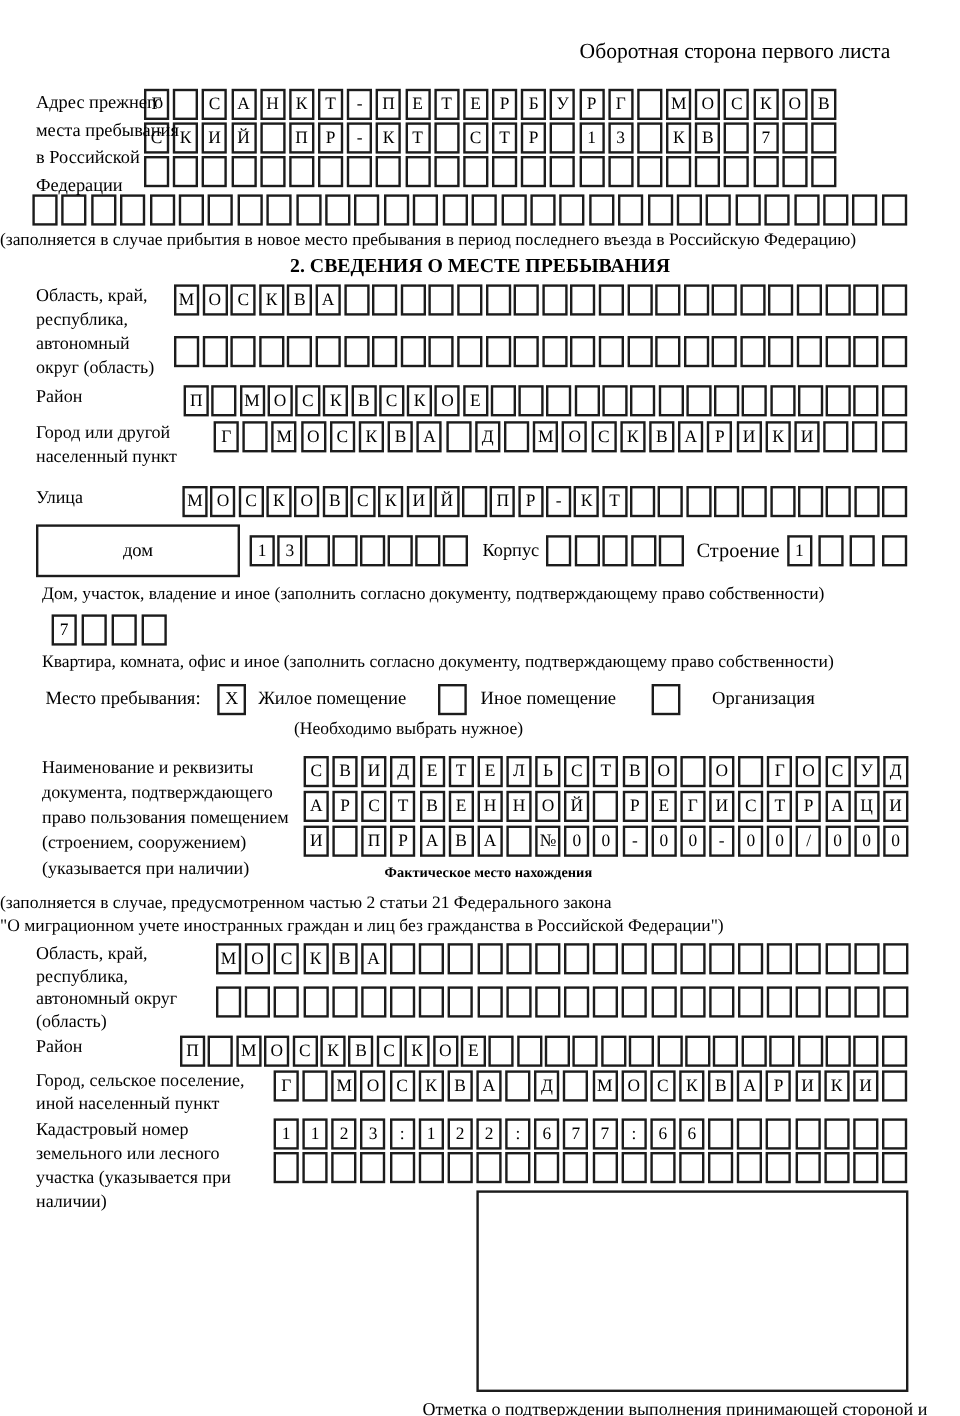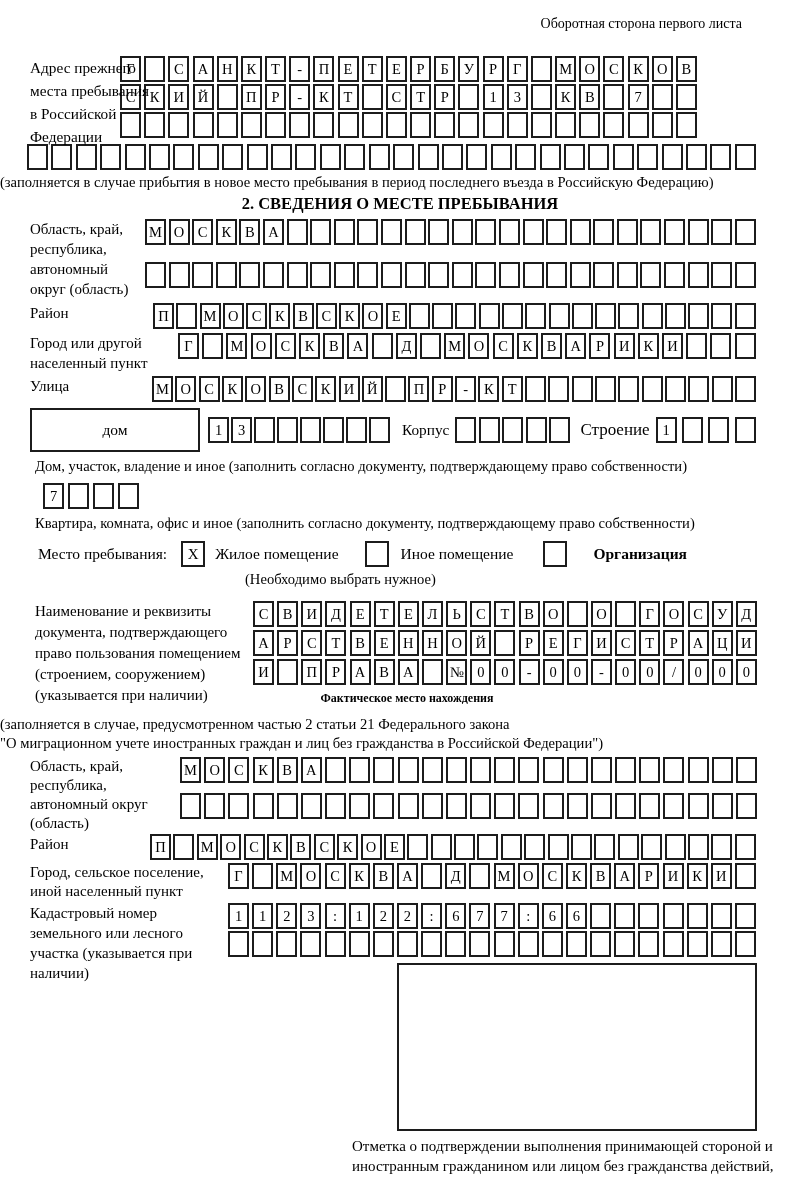--- a/index.html
+++ b/index.html
@@ -14,21 +14,21 @@
     width:21px; height:26px; border:2px solid #1c1c1c; background:#fff;
     display:flex; align-items:center; justify-content:center;
     font-size:14.5px; line-height:1; font-family:"Liberation Serif", serif;
   }
   .col { display:flex; flex-direction:column; }
   .frow { position:relative; }
   .lbl { position:absolute; top:0; font-size:15px; line-height:20px; }
   .cap { font-size:14.6px; line-height:19px; }
   .cap-c { }
   .sect-title { text-align:center; font-weight:bold; font-size:16.5px; line-height:22px; }
-  .note-r { text-align:right; padding:14px 58px 0 0; font-size:14px; line-height:20px; }
+  .note-r { text-align:right; padding:32px 58px 0 0; font-size:18px; line-height:20px; }
   .wbox {
     height:44px; border:2px solid #1c1c1c; display:flex; align-items:center; justify-content:center;
     font-size:15.5px;
   }
   .chk {
     width:24px; height:26px; border:2px solid #1c1c1c; display:flex; align-items:center; justify-content:center;
     font-size:15px;
   }
   .inl { display:flex; align-items:center; }
   .stamp-box { width:360px; height:168px; border:2px solid #1c1c1c; margin:0 auto; }
@@ -274,21 +274,21 @@
       <span class="cell">Р</span>
       <span class="cell">И</span>
       <span class="cell">К</span>
       <span class="cell">И</span>
       <span class="cell"></span>
       <span class="cell"></span>
       <span class="cell"></span>
     </div>
 </div>
 
-<div class="frow" style="margin-top:3px; padding-left:152px; min-height:26px;">
+<div class="frow" style="margin-top:14px; padding-left:152px; min-height:26px;">
   <div class="lbl" style="left:30px; width:110px;">Улица</div>
   <div class="cr" style="width:604px;">
       <span class="cell">М</span>
       <span class="cell">О</span>
       <span class="cell">С</span>
       <span class="cell">К</span>
       <span class="cell">О</span>
       <span class="cell">В</span>
       <span class="cell">С</span>
       <span class="cell">К</span>
@@ -353,21 +353,21 @@
 </div>
 <div class="cap" style="margin:5px 0 0 35px;">Квартира, комната, офис и иное (заполнить согласно документу, подтверждающему право собственности)</div>
 
 <div class="inl" style="margin-top:8px; padding-left:38px;">
   <span style="font-size:15.5px;">Место пребывания:</span>
   <span class="chk" style="margin-left:14px;">X</span>
   <span style="margin-left:10px; font-size:15.5px;">Жилое помещение</span>
   <span class="chk" style="margin-left:26px;"></span>
   <span style="margin-left:12px; font-size:15.5px;">Иное помещение</span>
   <span class="chk" style="margin-left:30px;"></span>
-  <span style="margin-left:26px; font-size:15.5px;font-weight:bold;">Организация</span>
+  <span style="margin-left:26px; font-size:15.5px;">Организация</span>
 </div>
 <div class="cap" style="margin:3px 0 12px 245px;">(Необходимо выбрать нужное)</div>
 
 <div class="frow" style="margin-top:6px; padding-left:253px; min-height:84px;">
   <div class="lbl" style="left:35px; width:210px; line-height:21px;">Наименование и реквизиты документа, подтверждающего право пользования помещением (строением, сооружением) (указывается при наличии)</div>
   <div class="col" style="gap:3px;">
     <div class="cr" style="width:504px;">
         <span class="cell">С</span>
         <span class="cell">В</span>
         <span class="cell">И</span>

